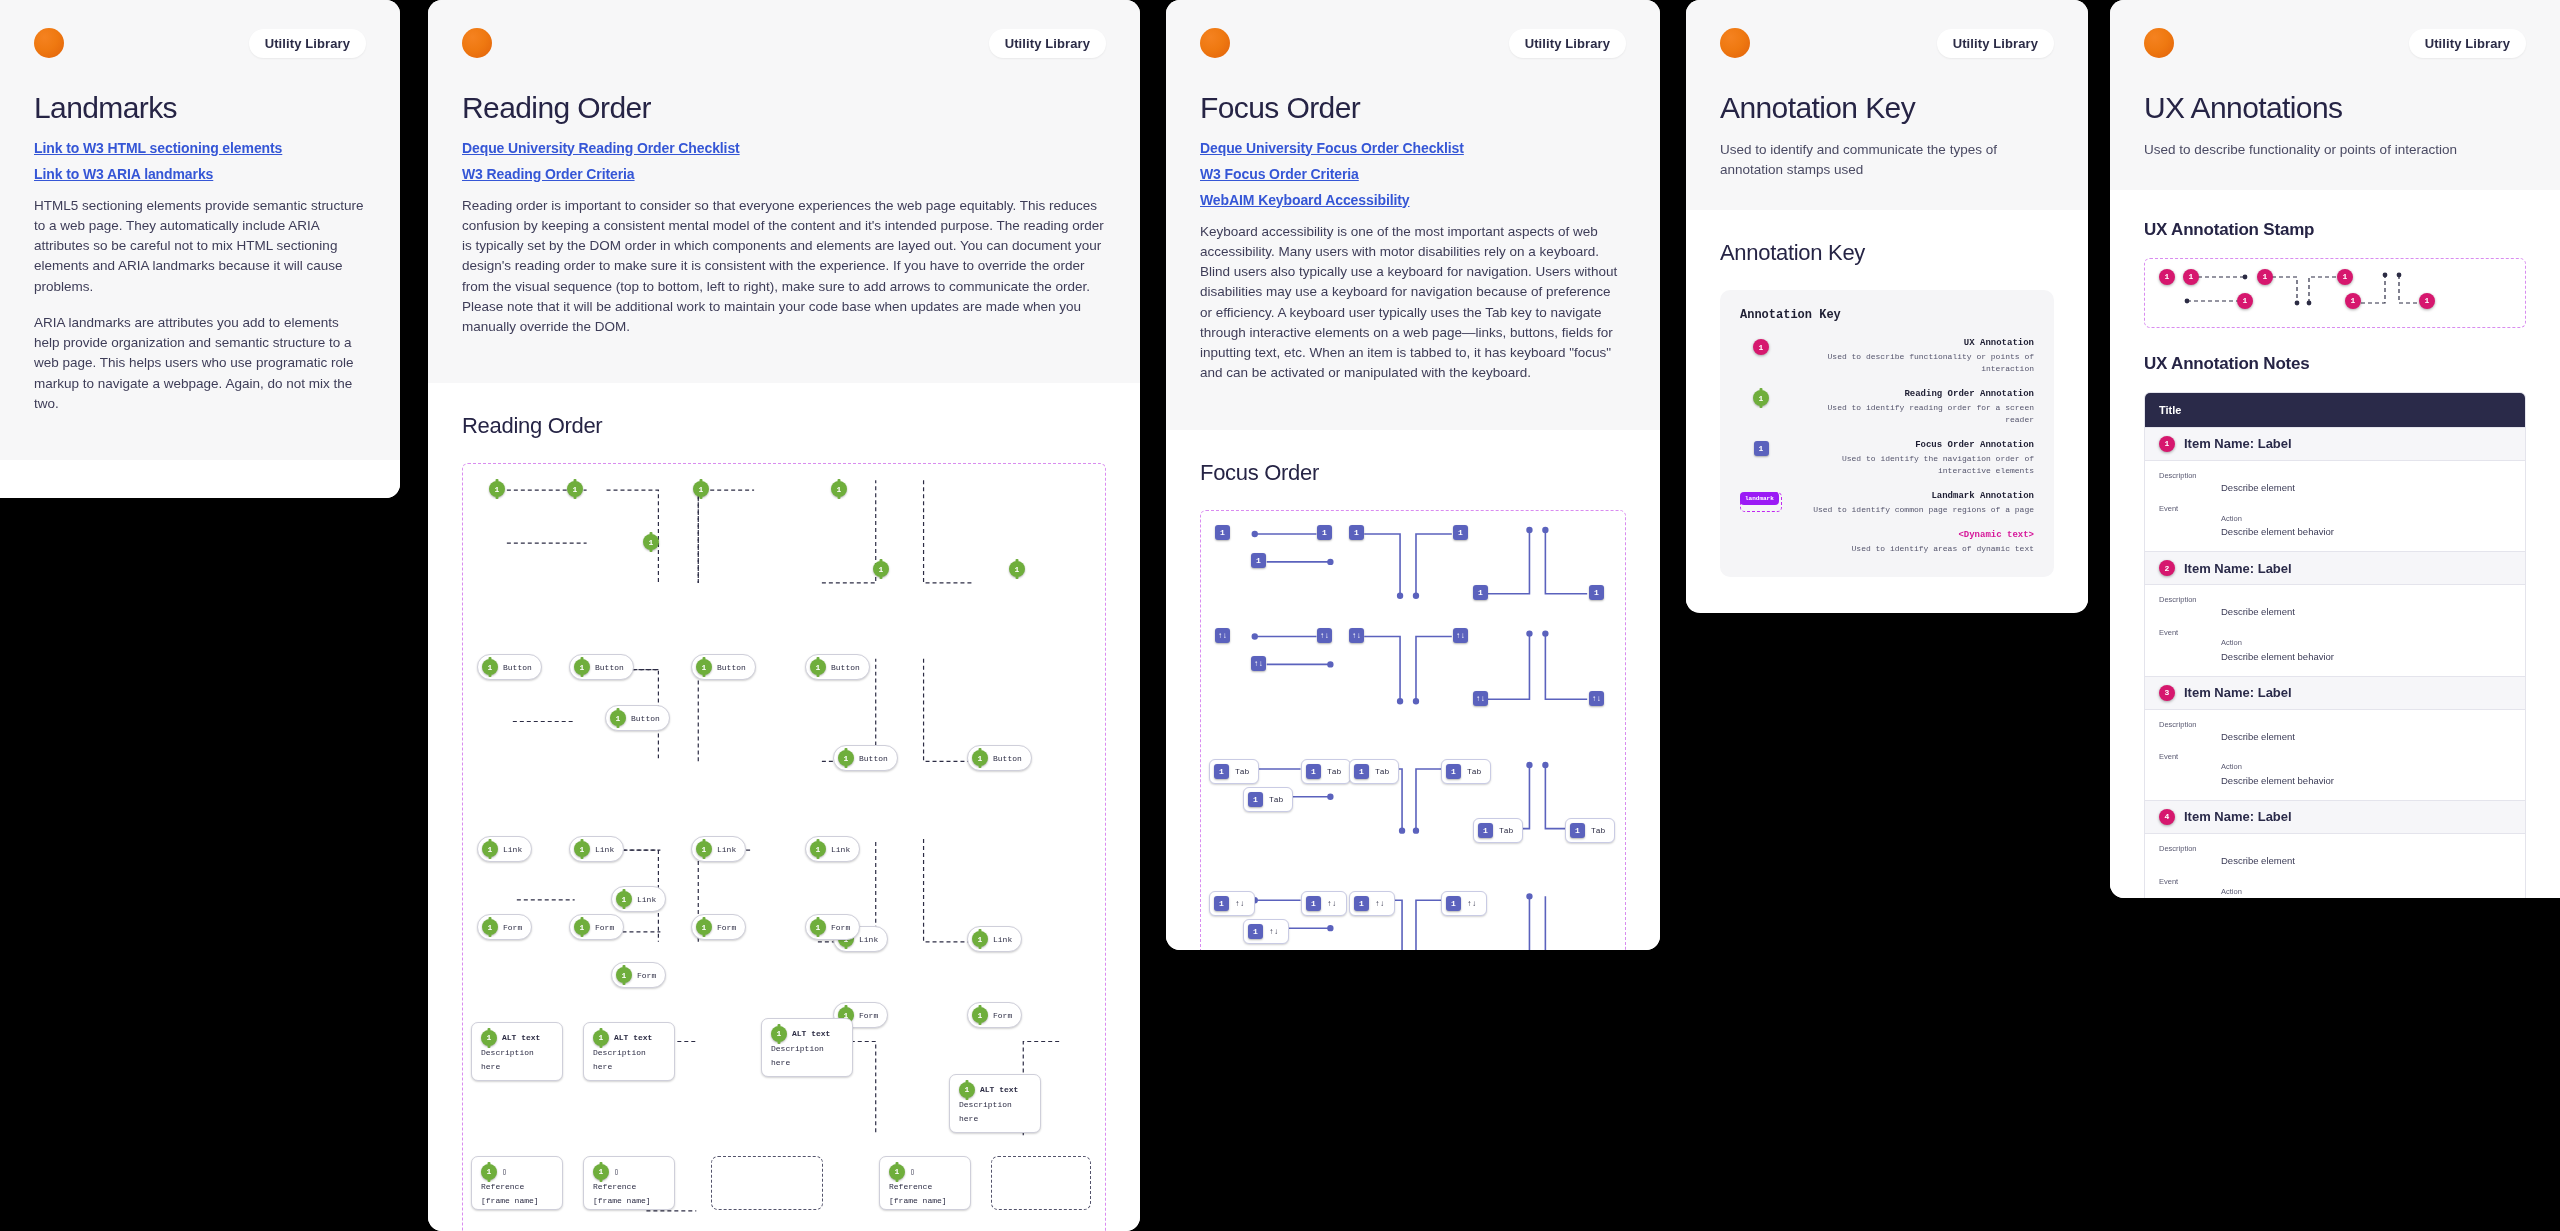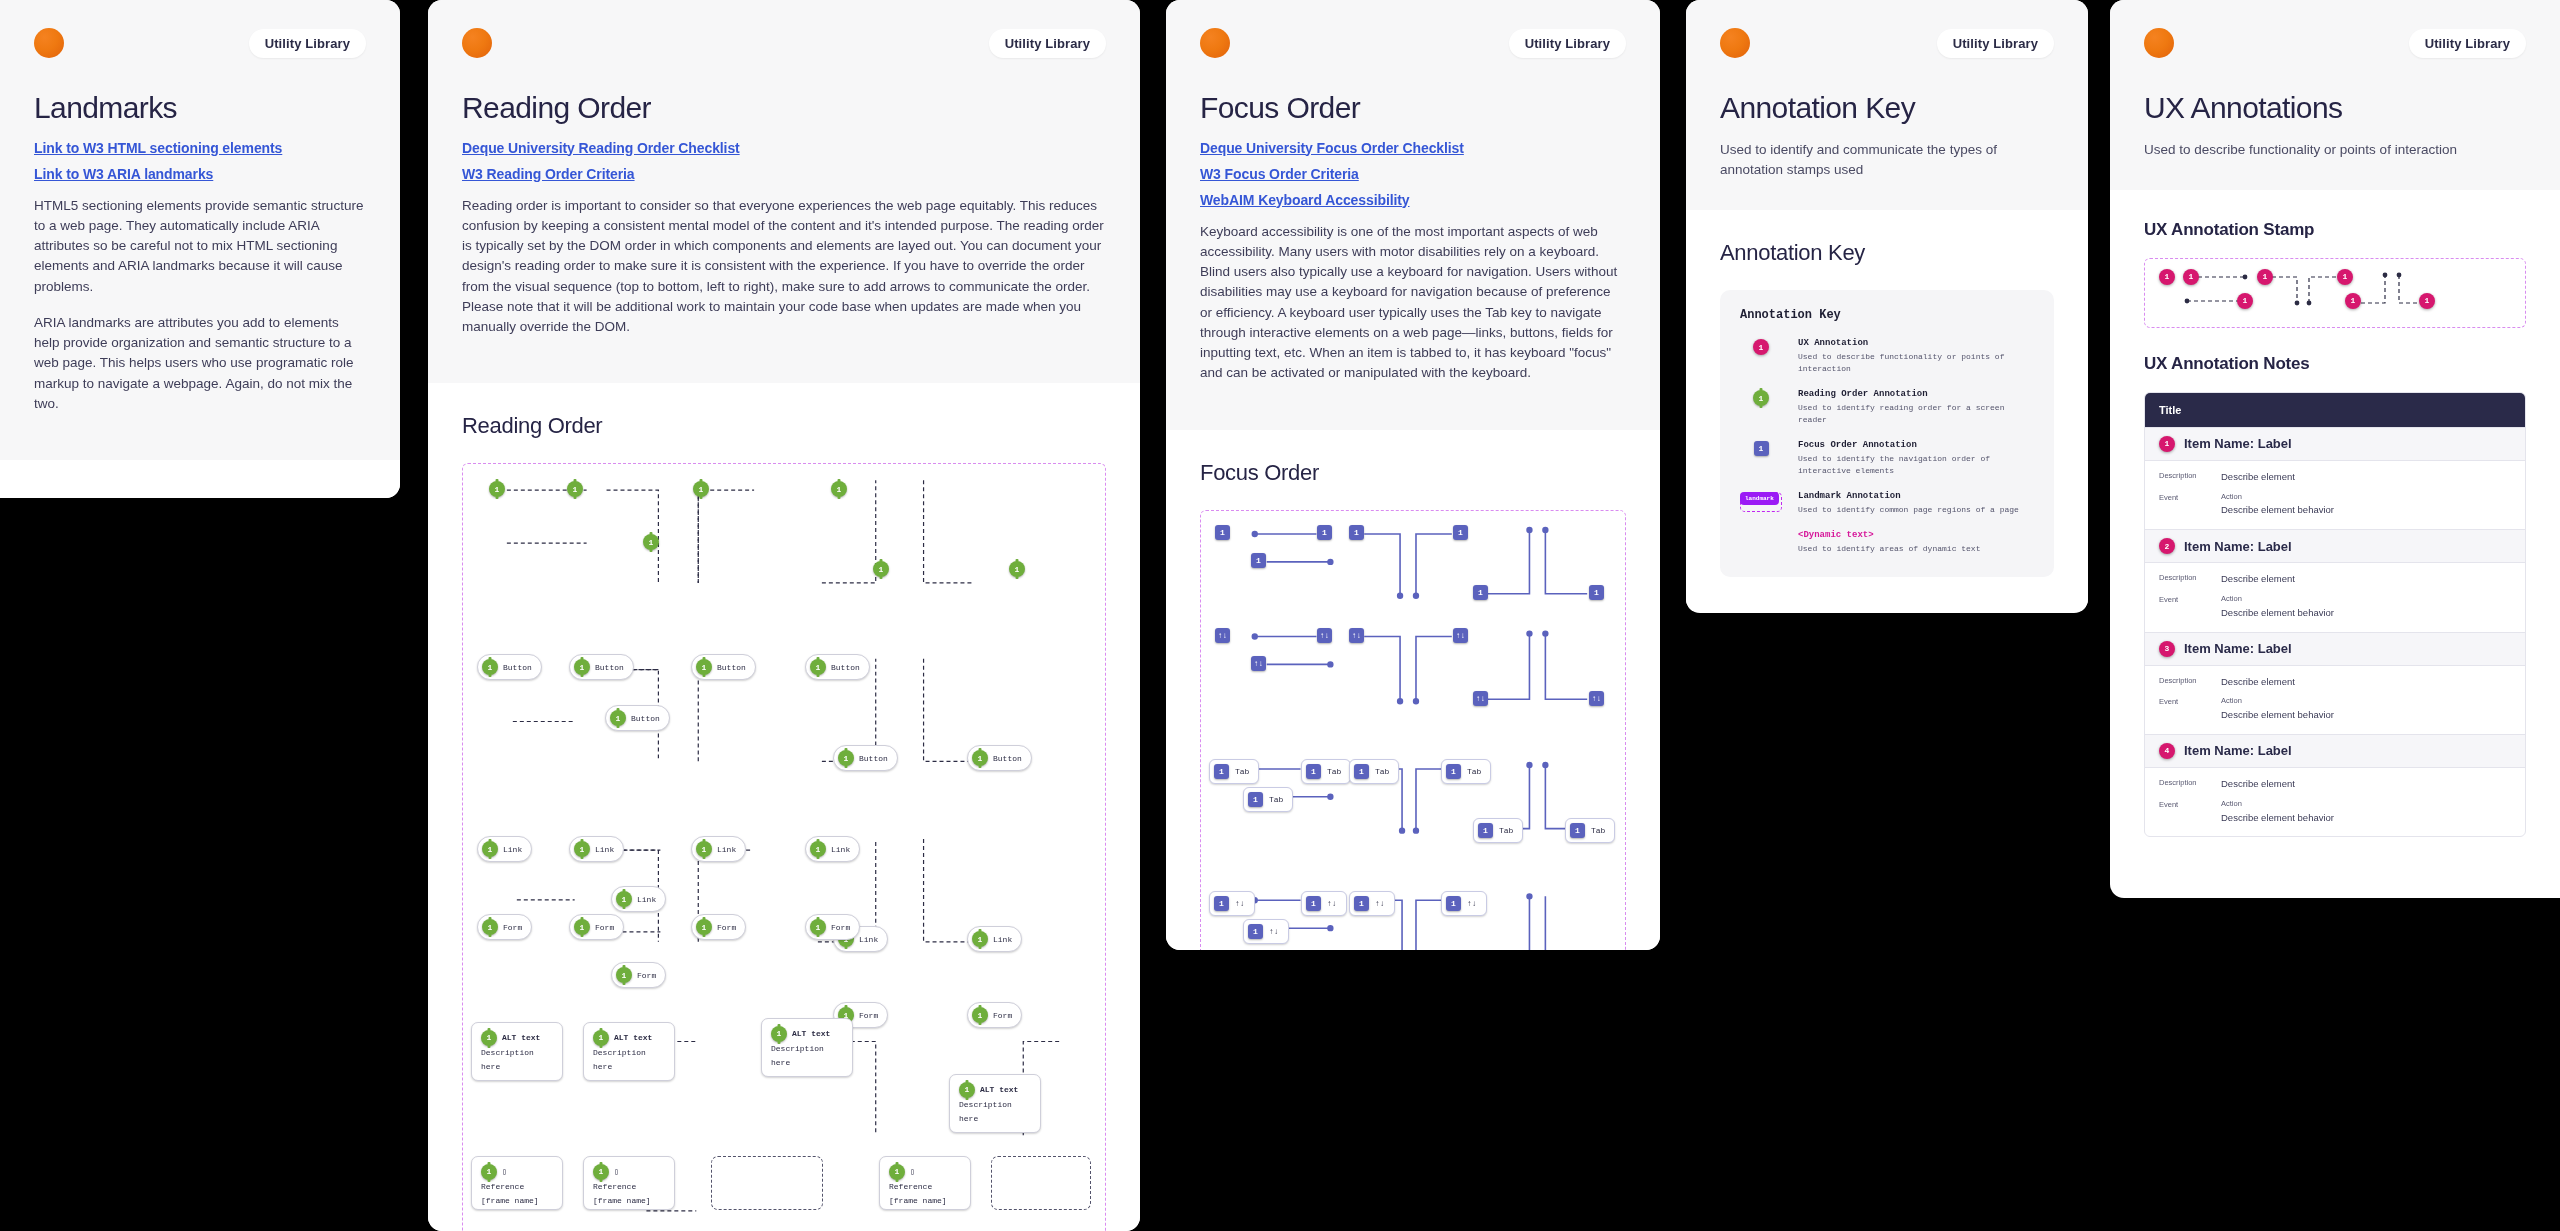--- a/index.html
+++ b/index.html
@@ -142,21 +142,21 @@
   .key-card {
     background:#f5f5f7; border-radius: 10px; padding: 18px 20px 22px 20px;
   }
   .key-card h4 {
     margin: 0 0 16px 0;
     font-family:"Liberation Mono", monospace;
     font-size: 12px; font-weight: bold; color:#1e1e33;
   }
   .key-row { display:flex; gap: 16px; margin-bottom: 14px; align-items:flex-start; }
   .key-icon { width: 42px; flex:0 0 42px; display:flex; justify-content:center; padding-top:1px; }
-  .key-text { flex:1; }
+  .key-text { flex:1;text-align:right; }
   .key-name {
     font-family:"Liberation Mono", monospace; font-size:9px; font-weight:bold;
     color:#1e1e33; margin-bottom: 3px;
   }
   .key-desc {
     font-family:"Liberation Mono", monospace; font-size:8px; color:#55556d;
     line-height:1.5;
   }
   .key-dyn {
     font-family:"Liberation Mono", monospace; font-size:9px; font-weight:bold;
@@ -197,21 +197,21 @@
   .notes-case .txt { font-size: 10px; color:#3a3a55; line-height:1.45; }
   .item-head {
     display:flex; align-items:center; gap:9px;
     background:#f6f6f9; border-top:1px solid #e4e4ec; border-bottom:1px solid #e4e4ec;
     padding: 8px 14px;
   }
   .item-head .t { font-size: 13px; font-weight:600; color:#2a2a49; }
   .item-body { padding: 9px 14px 12px 14px; }
   .kv { display:flex; margin-bottom: 8px; }
   .kv .k { width: 62px; flex:0 0 62px; font-size: 7.5px; color:#5a5a72; padding-top:1px;}
-  .kv .v { font-size: 9.5px; color:#3a3a55; line-height:1.45; }
+  .kv .v { font-size: 9.5px; color:#3a3a55; line-height:1.45;margin-top:11px; }
   .kv .v .a { font-size: 7.5px; color:#5a5a72; display:block; margin-bottom:1px;}
 
   .abs { position:absolute; }
 </style>
 </head>
 <body>
 
 <div class="stage">
 
   <section class="card" id="panel-landmarks">

